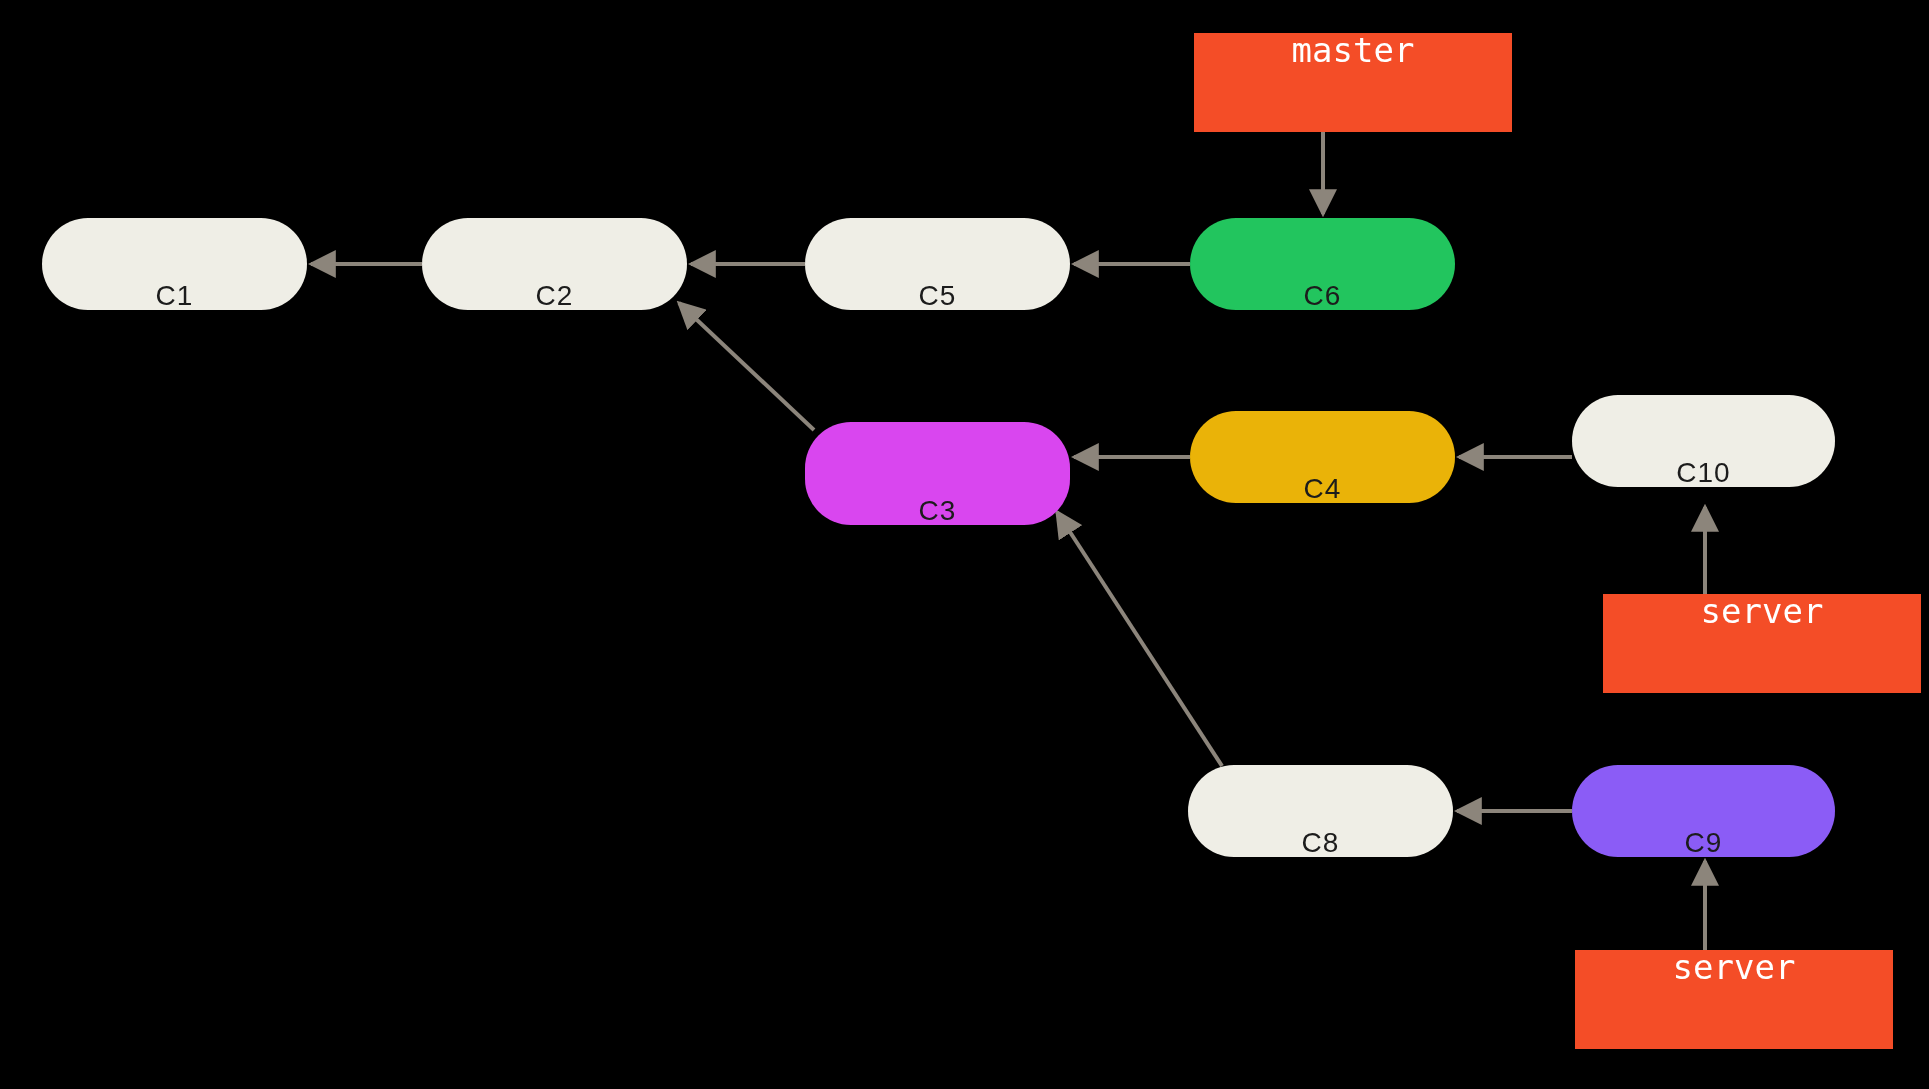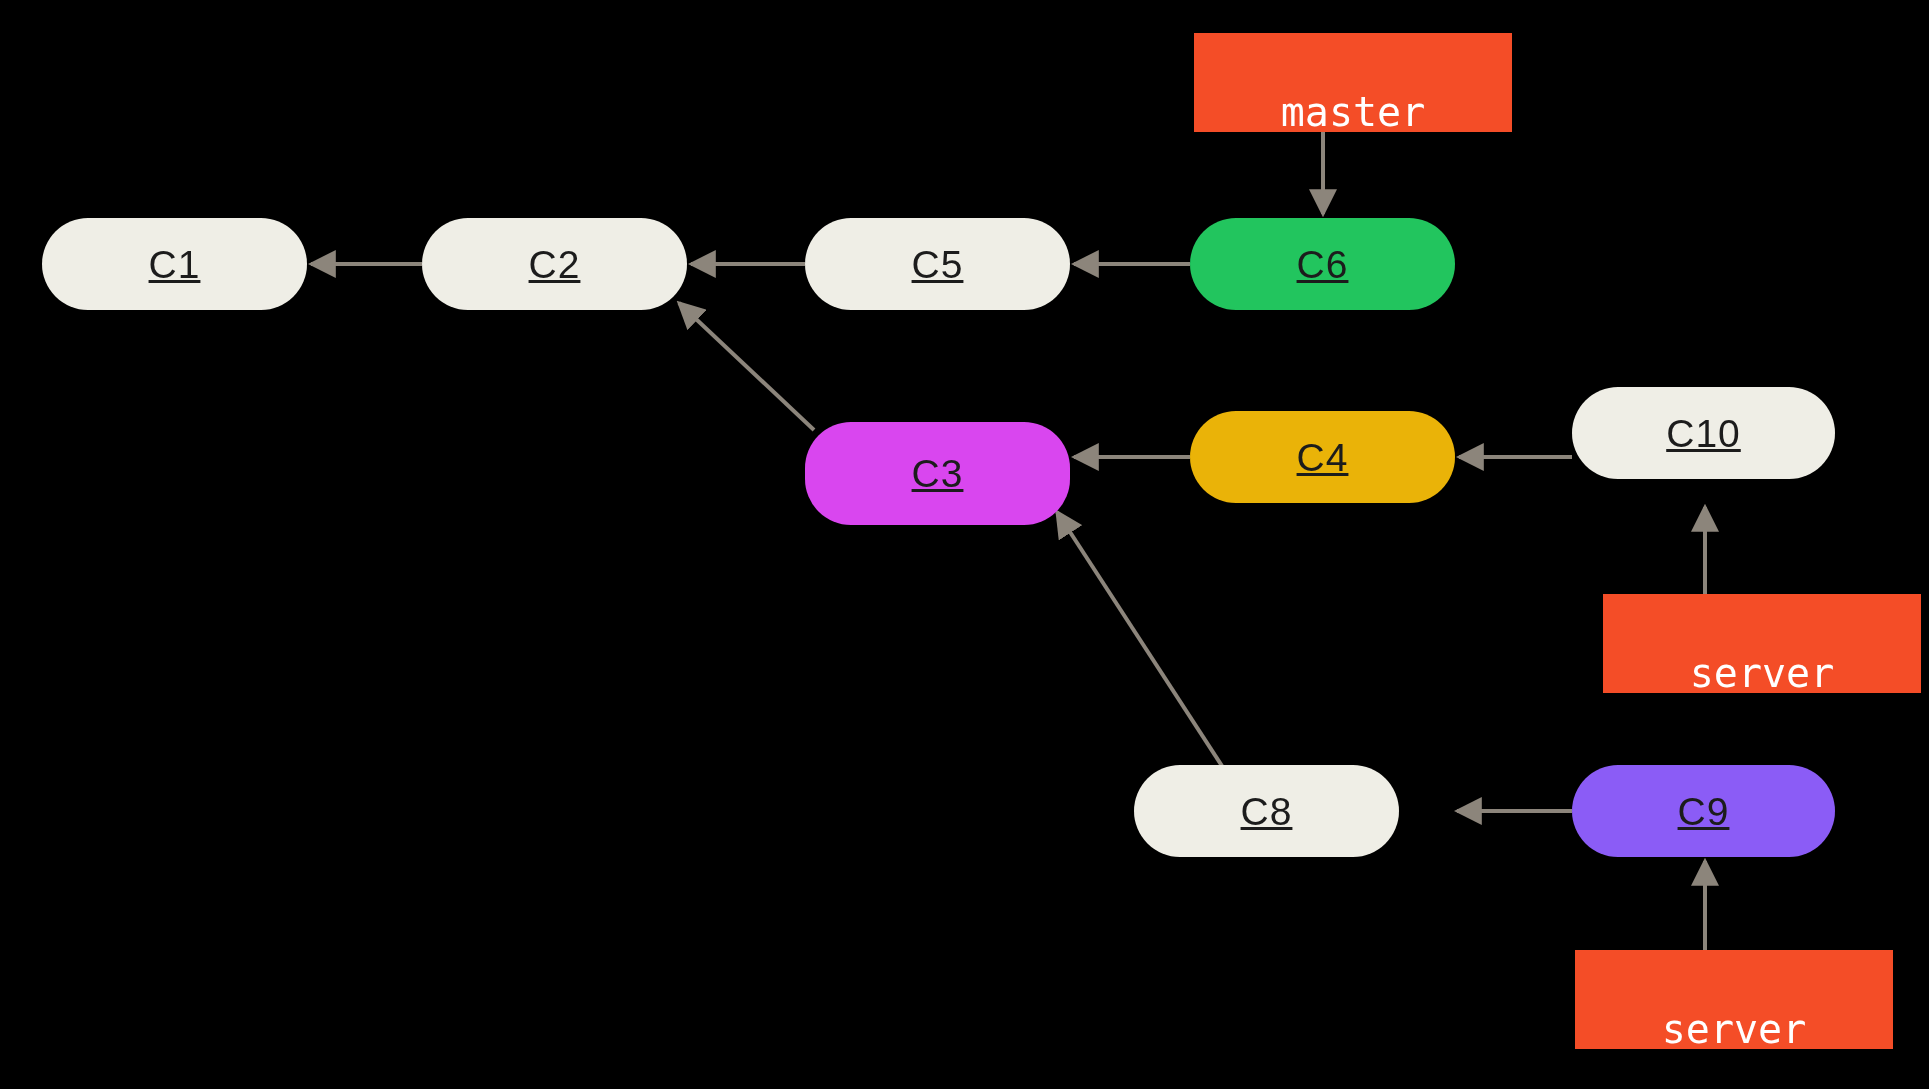--- a/index.html
+++ b/index.html
@@ -22,40 +22,39 @@
     width: 1929px;
     height: 1089px;
     pointer-events: none;
   }
   .commit-node {
     position: absolute;
     box-sizing: border-box;
     background: #efeee6;
     border-radius: 46px;
     display: flex;
-    align-items: center;
+    align-items: flex-end;
     justify-content: center;
     color: #1c1c1c;
     font-family: "Liberation Sans", sans-serif;
-    font-size: 39px;
+    font-size: 28px;
     letter-spacing: 1px;
     line-height: 1;
     z-index: 2;
-    text-decoration: underline;
   }
   .branch-label {
     position: absolute;
     box-sizing: border-box;
     background: #f44d27;
     display: flex;
-    align-items: flex-end;
+    align-items: flex-start;
     justify-content: center;
     color: #ffffff;
     font-family: "DejaVu Sans Mono", "Liberation Mono", monospace;
-    font-size: 40px;
+    font-size: 34px;
     line-height: 1;
     z-index: 2;
   }
 </style>
 </head>
 <body>
 
 <div id="stage" style="background: rgb(0, 0, 0);">
 
   <svg id="edge-layer" viewBox="0 0 1929 1089" width="1929" height="1089" xmlns="http://www.w3.org/2000/svg">
@@ -91,24 +90,24 @@
       </div>
       <div class="commit-node" style="left: 1190px; top: 218px; width: 265px; height: 92px; background: #22c55e; color: rgb(28, 28, 28);">
         <span>C6</span>
       </div>
       <div class="commit-node" style="left: 805px; top: 422px; width: 265px; height: 103px; background: #d946ef; color: rgb(28, 28, 28);">
         <span>C3</span>
       </div>
       <div class="commit-node" style="left: 1190px; top: 411px; width: 265px; height: 92px; background: #eab308; color: rgb(28, 28, 28);">
         <span>C4</span>
       </div>
-      <div class="commit-node" style="left: 1572px; top: 387px; width: 263px; height: 92px; background: rgb(239, 238, 230); color: rgb(28, 28, 28);">
+      <div class="commit-node" style="left: 1572px; top: 395px; width: 263px; height: 92px; background: rgb(239, 238, 230); color: rgb(28, 28, 28);">
         <span>C10</span>
       </div>
-      <div class="commit-node" style="left: 1134px; top: 765px; width: 265px; height: 92px; background: rgb(239, 238, 230); color: rgb(28, 28, 28);">
+      <div class="commit-node" style="left: 1188px; top: 765px; width: 265px; height: 92px; background: rgb(239, 238, 230); color: rgb(28, 28, 28);">
         <span>C8</span>
       </div>
       <div class="commit-node" style="left: 1572px; top: 765px; width: 263px; height: 92px; background: #8b5cf6; color: rgb(28, 28, 28);">
         <span>C9</span>
       </div>
     </div>
   <div id="branches-layer">
       <div class="branch-label" style="left: 1194px; top: 33px; width: 318px; height: 99px; background: rgb(244, 77, 39); color: rgb(255, 255, 255);">
         <span>master</span>
       </div>

